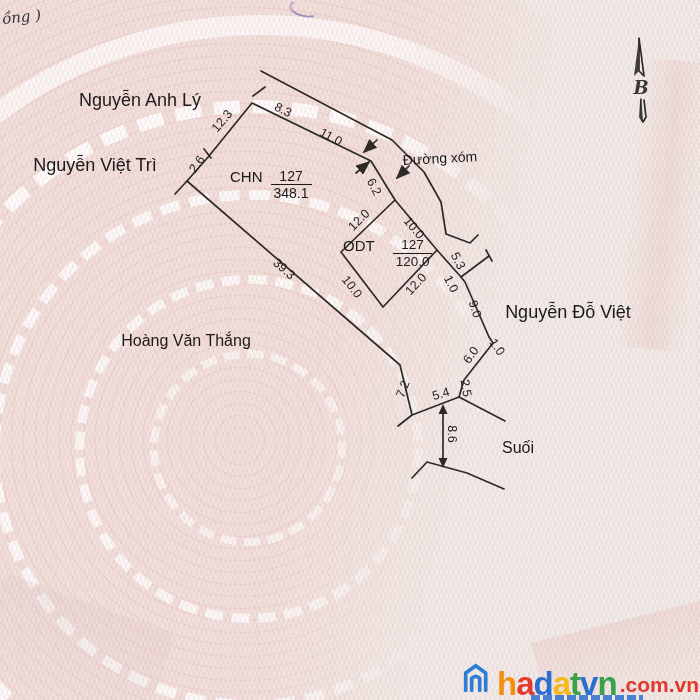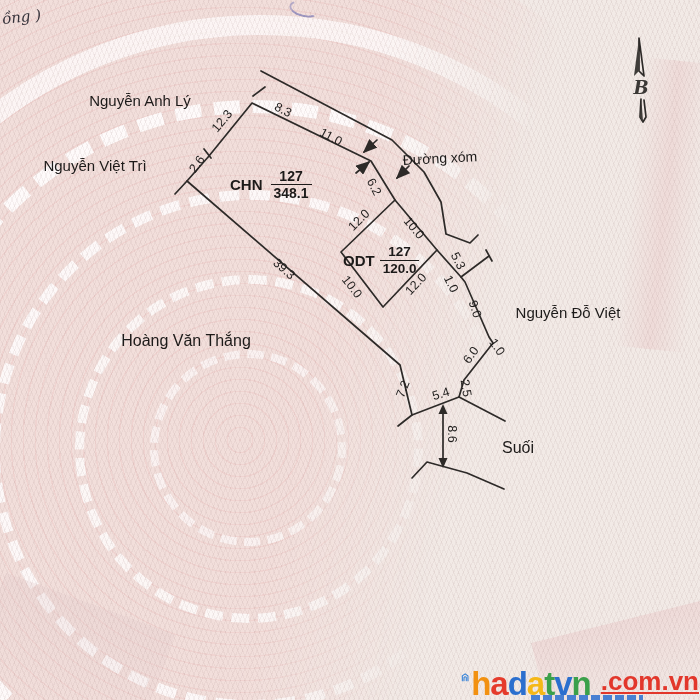--- a/index.html
+++ b/index.html
@@ -28,41 +28,41 @@
   .streak-bl{left:-20px;top:600px;width:180px;height:120px;transform:rotate(20deg);
     background:linear-gradient(rgba(228,205,205,.35),transparent);}
   .mesh{position:absolute;inset:0;
     background:
       repeating-linear-gradient(112deg,rgba(150,118,118,.085) 0 1px,transparent 1px 4.5px),
       repeating-linear-gradient(68deg,rgba(150,118,118,.085) 0 1px,transparent 1px 4.5px);}
 
   
   .draw{position:absolute;inset:0;}
   .lbl{position:absolute;color:#1c1a19;white-space:nowrap;
-       transform:translate(-50%,-50%);font-size:15px;}
+       transform:translate(-50%,-50%);font-size:18px;}
   .dim{position:absolute;color:#201e1d;white-space:nowrap;font-size:12.5px;}
-  .pgroup{position:absolute;display:flex;align-items:center;color:#1c1a19;font-weight:bold;}
+  .pgroup{position:absolute;display:flex;color:#1c1a19;}
   .pcode{font-size:15px;}
   .frac{display:inline-block;text-align:center;font-size:14px;line-height:1.15;}
   .frac .bot{border-top:1.5px solid #1c1a19;padding:0 3px;}
   .frac .top{padding:0 3px;}
   .hand{position:absolute;left:2px;top:8px;font-family:"DejaVu Serif",serif;
         font-style:italic;font-size:15px;color:#35323a;transform:rotate(-6deg);}
   .scribble{position:absolute;left:289px;top:1px;width:26px;height:12px;border-radius:50%;
         border:2.5px solid transparent;border-bottom-color:rgba(88,92,170,.55);
         border-left-color:rgba(88,92,170,.4);transform:rotate(14deg);}
   .north-b{position:absolute;left:629px;top:77px;width:24px;text-align:center;
         font-family:"DejaVu Serif",serif;font-style:italic;font-weight:bold;
         font-size:18px;color:#3b3835;}
 
   
   .wm{position:absolute;left:461px;top:649px;width:238px;height:50px;
       display:flex;align-items:flex-end;}
   .wm-letters{font-weight:bold;font-size:33px;line-height:.95;letter-spacing:-1px;margin-top:24px;}
-  .wm-suffix{font-weight:bold;font-size:26px;margin:0 0 2px 10px;text-decoration:underline;}
+  .wm-suffix{font-weight:bold;font-size:21px;margin:0 0 2px 3px;}
   .wm-tag{position:absolute;left:70px;bottom:-1px;width:112px;height:5px;opacity:.85;
       background:repeating-linear-gradient(90deg,#2b6fd0 0 9px,transparent 9px 12px);}
 </style>
 </head>
 <body>
 
 <div class="stage">
 
   <div class="pattern-wrap">
     <div class="drum"></div>
@@ -128,21 +128,21 @@
   <div class="lbl" style="left:440px;top:158px;font-size:14px;transform:translate(-50%,-50%) rotate(-3deg);">Đường xóm</div>
   <div class="lbl" style="left:486px;top:448px;font-size:16px;margin-left:32px;">Suối</div>
 
   <div class="pgroup" style="left:230px;top:168px;gap:8px;">
     <span class="pcode">CHN</span>
     <span class="frac">
       <span class="top" style="display:block;">127</span>
       <span class="bot" style="display:block;">348.1</span>
     </span>
   </div>
-  <div class="pgroup" style="left:343px;top:244px;gap:5px;">
+  <div class="pgroup" style="left:343px;top:237px;gap:18px;">
     <span class="pcode">ODT</span>
     <span class="frac" style="font-size:13.5px;">
       <span class="top" style="display:block;">127</span>
       <span class="bot" style="display:block;">120.0</span>
     </span>
   </div>
 
   <div class="dim" style="left:222px;top:121px;transform:translate(-50%,-50%) rotate(-50deg);">12.3</div>
   <div class="dim" style="left:197px;top:164px;transform:translate(-50%,-50%) rotate(-55deg);">2.6</div>
   <div class="dim" style="left:283px;top:110px;transform:translate(-50%,-50%) rotate(27deg);">8.3</div>

